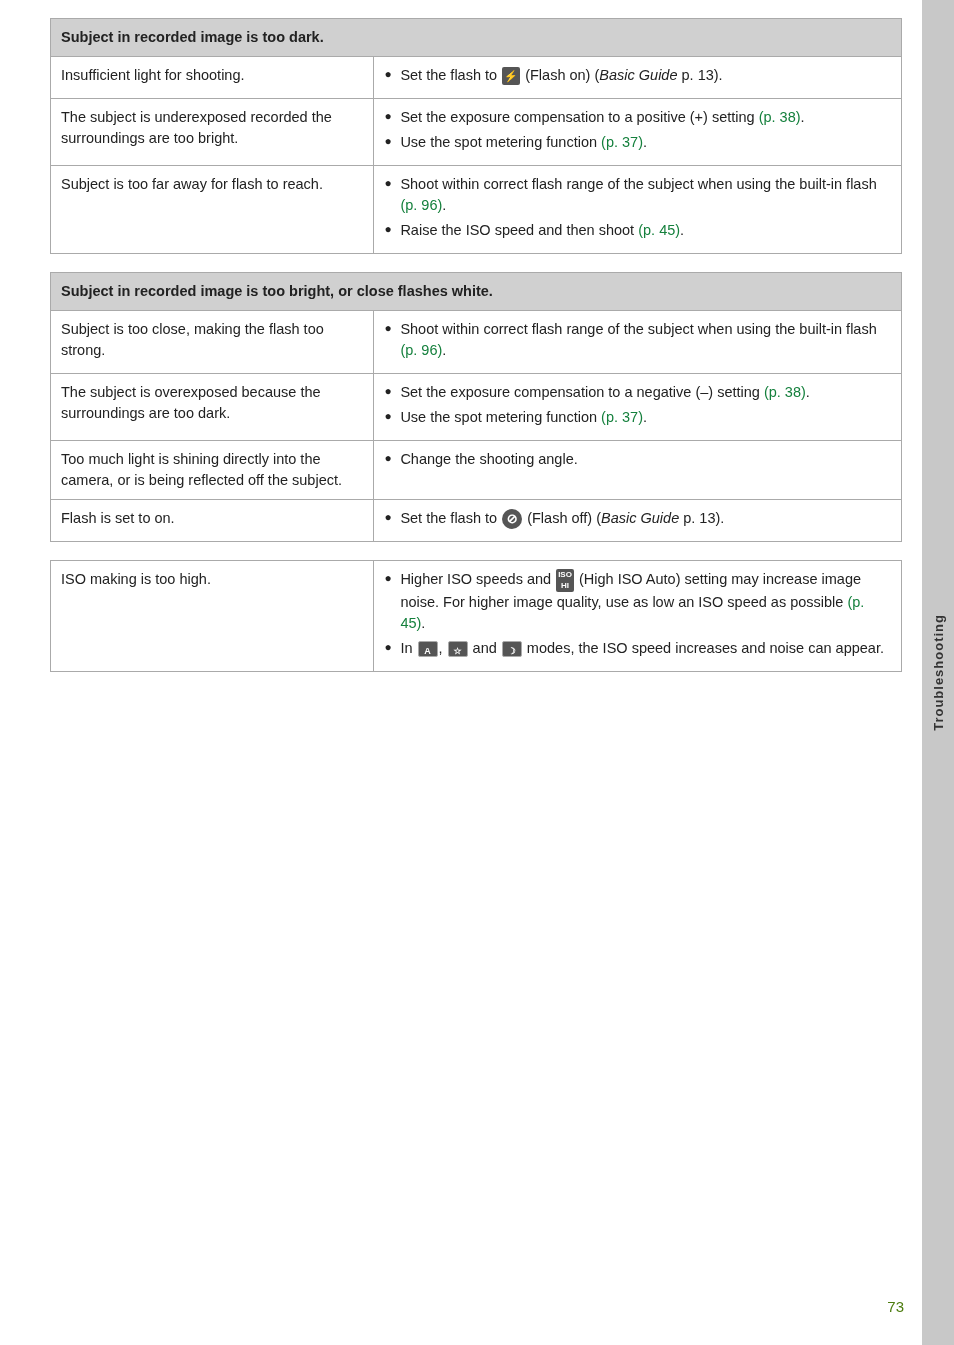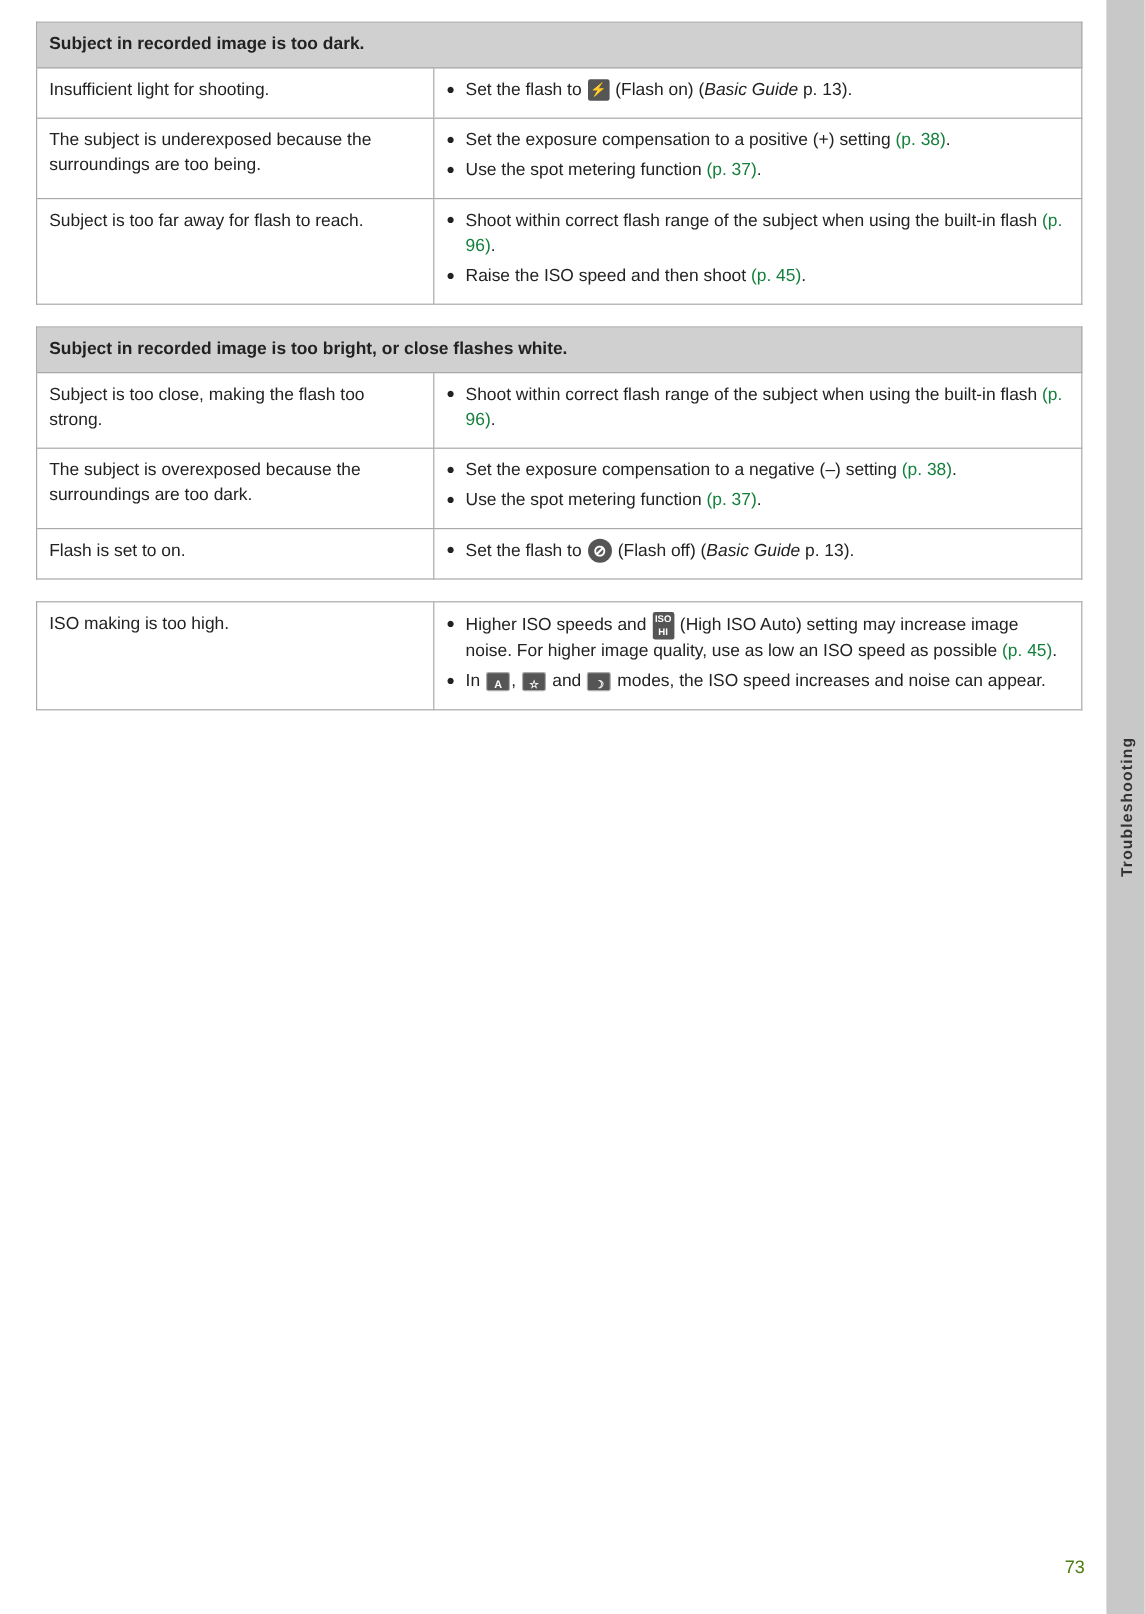--- a/index.html
+++ b/index.html
@@ -10,20 +10,21 @@
       font-family: Arial, Helvetica, sans-serif;
       font-size: 15px;
       color: #222;
       position: relative;
     }
 
     .page-wrapper {
       display: flex;
       width: 954px;
       min-height: 1345px;
+      padding-left: 20px;
     }
 
     .main-content {
       flex: 1;
       padding: 18px 20px 40px 30px;
     }
 
     .side-tab {
       width: 32px;
       display: flex;
@@ -182,21 +183,21 @@
             <li>
               Set the flash to&nbsp;<span class="inline-icon inline-icon-flash">⚡</span>&nbsp;(Flash on)
               (<em>Basic Guide</em> p. 13).
             </li>
           </ul>
         </td>
       </tr>
 
       <tr>
         <td>
-          <span>The subject is underexposed because the surroundings are too being.</span>
+          <span>The subject is underexposed recorded the surroundings are too bright.</span>
         </td>
         <td>
           <ul class="bullet-list">
             <li>
               Set the exposure compensation to a positive (+) setting <a class="ref-link">(p. 38)</a>.
             </li>
             <li>
               Use the spot metering function <a class="ref-link">(p. 37)</a>.
             </li>
           </ul>
@@ -255,20 +256,32 @@
             <li>
               Set the exposure compensation to a negative (–) setting <a class="ref-link">(p. 38)</a>.
             </li>
             <li>
               Use the spot metering function <a class="ref-link">(p. 37)</a>.
             </li>
           </ul>
         </td>
       </tr>
 
+      <tr>
+        <td>
+          <span>Too much light is shining directly into the camera, or is being reflected off the subject.</span>
+        </td>
+        <td>
+          <ul class="bullet-list">
+            <li>
+              Change the shooting angle.
+            </li>
+          </ul>
+        </td>
+      </tr>
 
       <tr>
         <td>
           <span>Flash is set to on.</span>
         </td>
         <td>
           <ul class="bullet-list">
             <li>
               Set the flash to&nbsp;<span class="inline-icon inline-icon-off" style="display:inline-flex;align-items:center;justify-content:center;width:20px;height:20px;border-radius:50%;font-size:13px;background:#555;color:#fff;vertical-align:middle;">⊘</span>&nbsp;(Flash off)
               (<em>Basic Guide</em> p. 13).

